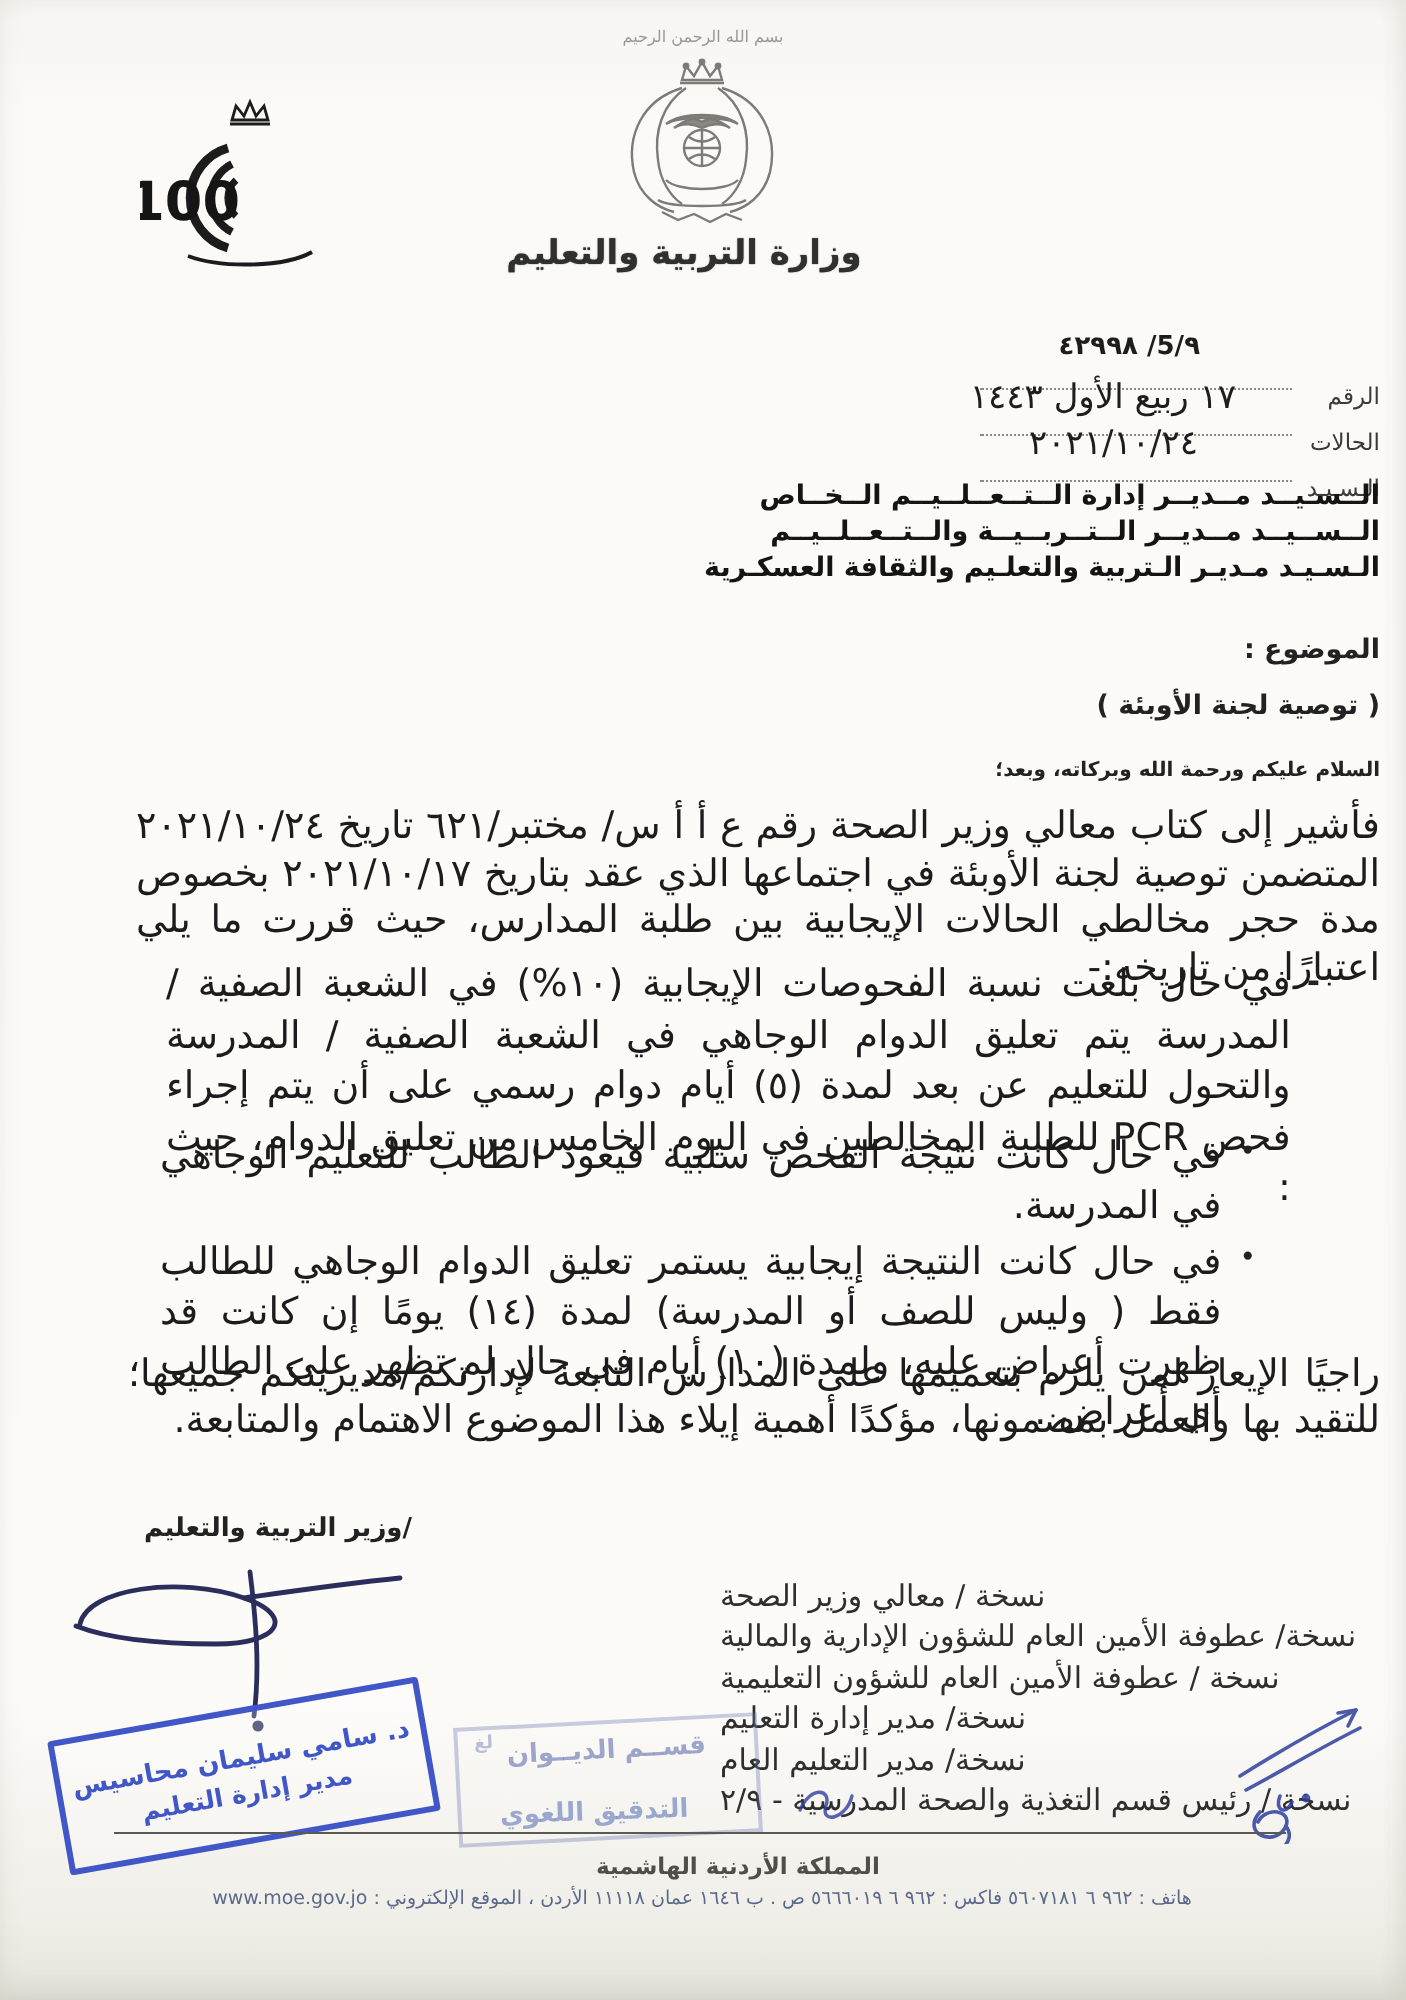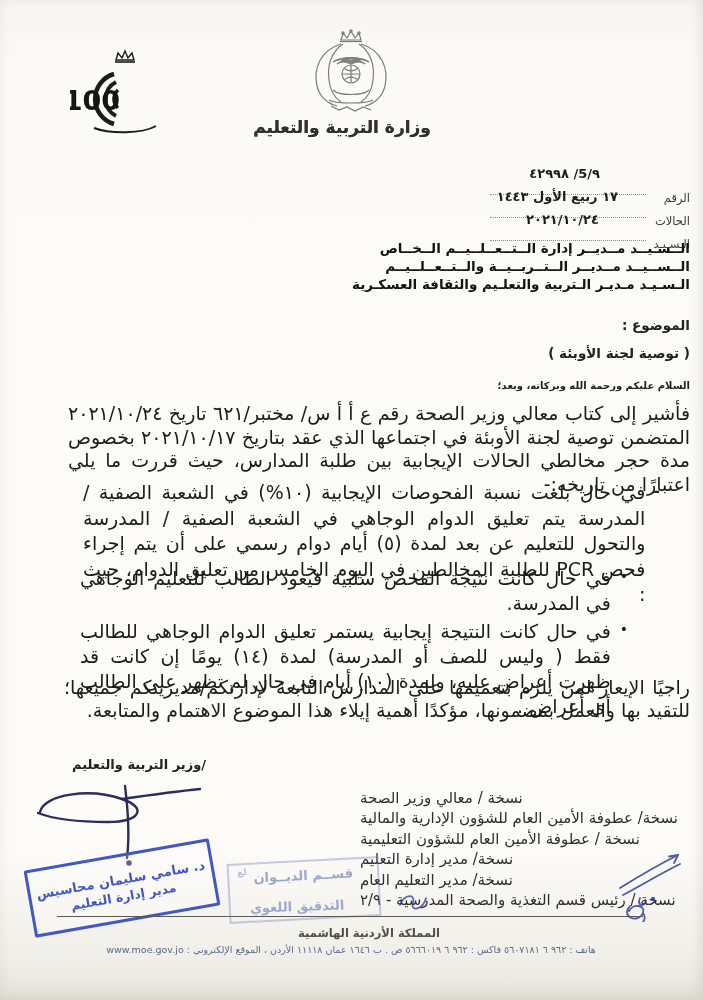--- a/index.html
+++ b/index.html
@@ -15,21 +15,21 @@
   }
   .abs{position:absolute;}
   .rtl{direction:rtl;unicode-bidi:isolate;}
   .ltrnum{direction:ltr;unicode-bidi:isolate;display:inline-block;}
   .bismillah{top:14px;left:0;width:703px;text-align:center;font-size:8px;color:#9a9892;letter-spacing:1px;}
   .ministry-name{top:117px;left:0;width:684px;text-align:center;font-size:17px;font-weight:bold;color:#30302e;text-shadow:0 0 .6px #444;}
   
   .ref-number{top:166px;right:103px;font-size:13px;font-weight:bold;color:#1d1d1d;}
   .ref-label{right:13px;font-size:11.5px;color:#3a3a3a;}
   .ref-line{right:57px;width:156px;height:15px;border-bottom:1px dotted #8b8b85;}
-  .ref-value{font-size:13px;font-weight:bold;color:#1d1d1d;}
+  .ref-value{font-size:17px;font-weight:normal;color:#1d1d1d;}
   .v-hijri{top:189px;right:85px;}
   .v-greg{top:212px;right:104px;}
   
   .recipients{top:239px;right:13px;width:400px;text-align:right;font-weight:bold;font-size:13.5px;line-height:18px;color:#141414;}
   .subject-label{top:317px;right:13px;font-size:13.5px;font-weight:bold;}
   .subject-value{top:345px;right:13px;font-size:13.5px;font-weight:bold;}
   .greeting{top:380px;right:13px;font-size:10px;font-weight:bold;}
   .para{font-size:19px;color:#1c1c1c;text-align:justify;}
   .p-intro{top:402px;right:13px;width:622px;line-height:23.5px;}
   .dash-row{top:480px;right:43px;width:577px;display:flex;gap:8px;}
@@ -70,20 +70,21 @@
   .kingdom{top:926px;left:298px;font-size:11.5px;color:#4f4e49;font-weight:bold;}
   .footer-contact{top:944px;left:60px;width:582px;text-align:center;font-size:9.5px;color:#5b6a8a;}
   .crest-svg{top:28px;left:303px;}
   .cent-svg{top:46px;left:70px;}
 </style>
 </head>
 <body>
 
 <div class="page">
 
+  <div class="abs bismillah">بسم الله الرحمن الرحيم</div>
 
   <svg class="abs crest-svg" width="96" height="90" viewBox="0 0 96 90" fill="none">
     <g stroke="#7c7b76" stroke-width="1.2" fill="none">
       <path d="M38 12 L40 5 L44 10 L48 3 L52 10 L56 5 L58 12 Z"></path>
       <line x1="37" y1="13.5" x2="59" y2="13.5"></line>
       <circle cx="40" cy="5" r="1.1"></circle>
         <circle cx="48" cy="3" r="1.1"></circle>
         <circle cx="56" cy="5" r="1.1"></circle>
       <path d="M38 16 C18 22 10 40 14 58 C17 70 26 76 34 78"></path>
       <path d="M58 16 C78 22 86 40 82 58 C79 70 70 76 62 78"></path>

